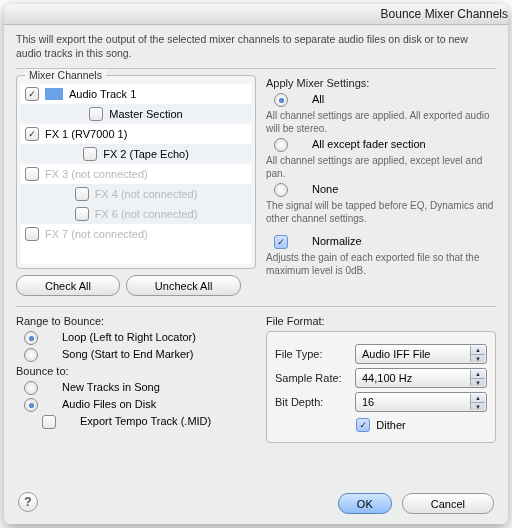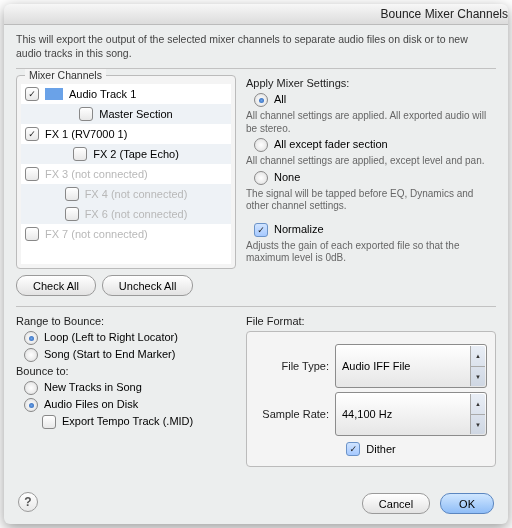--- a/index.html
+++ b/index.html
@@ -3,44 +3,44 @@
 <meta charset="utf-8">
 <style>
   html,body{margin:0;padding:0;font-family:"Lucida Grande","Helvetica Neue",Arial,sans-serif;font-size:11px;color:#000;background:#000;}
   .window{width:512px;height:528px;background:#fff;position:relative;box-sizing:border-box;}
   .shadow{position:absolute;inset:4px;background:#eceeee;border-radius:6px;box-shadow:0 4px 14px rgba(0,0,0,.4);overflow:hidden;}
   .titlebar{height:20px;line-height:20px;text-align:right;font-size:12px;color:#222;background:linear-gradient(#f7f7f7,#dcdcdc);border-bottom:1px solid #bbb;border-radius:6px 6px 0 0;}
   .content{position:absolute;top:20px;left:0;right:0;bottom:0;padding:6px 12px 10px 12px;box-sizing:border-box;}
   .desc{font-size:10.5px;color:#444;line-height:1.35;margin:2px 0 8px 0;}
   hr.sep{border:none;border-top:1px solid #c2c2c2;margin:2px 0 6px 0;}
   .columns{display:flex;gap:10px;}
-  .left{width:220px;}
+  .left{width:240px;}
   .right{flex:1;}
   .groupbox{border:1px solid #bbb;border-radius:4px;background:#f4f4f4;position:relative;padding:8px 4px 4px 4px;}
   .groupbox .legend{position:absolute;top:-7px;left:8px;font-size:10.5px;background:#f4f4f4;padding:0 4px;color:#333;}
   .chanlist{background:#fff;border:none;height:180px;overflow:hidden;}
   .chanrow{display:flex;align-items:center;height:20px;padding:0 4px;gap:6px;font-size:11px;}
   .chanrow.alt{background:#eef2f6;justify-content:center;}
   .chanrow.disabled{color:#b8b8b8;}
   .chanrow .swatch{width:18px;height:12px;}
   .cb{width:12px;height:12px;border:1px solid #888;border-radius:3px;background:linear-gradient(#fff,#e8e8e8);display:inline-flex;align-items:center;justify-content:center;font-size:9px;color:#222;}
   .cb.blue{background:linear-gradient(#d0e4ff,#a6c9ff);border-color:#6b93c8;}
   .btnrow{display:flex;gap:6px;margin-top:6px;}
-  .aqua-btn{display:inline-flex;align-items:center;justify-content:center;height:19px;padding:0 16px;border:1px solid #9a9a9a;border-radius:10px;background:linear-gradient(#ffffff,#e3e3e3);font-size:11px;cursor:pointer;}
+  .aqua-btn{display:inline-flex;align-items:center;justify-content:center;height:19px;padding:0 28px;border:1px solid #9a9a9a;border-radius:10px;background:linear-gradient(#ffffff,#e3e3e3);font-size:11px;cursor:pointer;}
   .aqua-btn.default{background:linear-gradient(#cfe6ff,#8fbdf7);border-color:#5b86c0;}
   .section-title{font-size:11px;color:#222;margin:2px 0 4px 0;}
-  .radio-row,.check-row{display:flex;align-items:flex-start;gap:6px;margin:3px 0 3px 8px;font-size:11px;}
+  .radio-row,.check-row{display:flex;align-items:flex-start;gap:24px;margin:3px 0 3px 8px;font-size:11px;}
   .radio{width:12px;height:12px;border:1px solid #888;border-radius:50%;background:radial-gradient(#fff,#ddd);display:inline-flex;align-items:center;justify-content:center;}
   .radio.sel::after{content:"";width:5px;height:5px;border-radius:50%;background:radial-gradient(#6aa2e8,#2c62b3);}
   .sub{font-size:10px;color:#666;line-height:1.25;}
   .indent{margin-left:26px;}
   .file-form{border:1px solid #bbb;border-radius:4px;background:#f4f4f4;padding:8px 8px 6px 8px;}
   .form-row{display:flex;align-items:center;margin:4px 0;gap:6px;}
-  .form-row label{width:74px;text-align:right;font-size:11px;color:#222;}
-  .select{flex:1;height:18px;border:1px solid #8c8c8c;border-radius:3px;background:linear-gradient(#fff,#e6e6e6);display:flex;align-items:center;padding:12px 6px;position:relative;font-size:11px;}
+  .form-row label{width:74px;font-size:11px;color:#222;}
+  .select{flex:1;height:18px;border:1px solid #8c8c8c;border-radius:3px;background:linear-gradient(#fff,#e6e6e6);display:flex;align-items:center;padding:0 6px;position:relative;font-size:11px;}
   .stepper{width:14px;position:absolute;right:1px;top:1px;bottom:1px;border-left:1px solid #aaa;background:linear-gradient(#e9eef6,#cfd7e3);display:flex;flex-direction:column;border-radius:0 2px 2px 0;}
   .stepper div{flex:1;display:flex;align-items:center;justify-content:center;font-size:6px;color:#333;}
   .stepper div:first-child{border-bottom:1px solid #aaa;}
   .bottom-bar{position:absolute;bottom:10px;right:14px;display:flex;gap:10px;}
   .help{position:absolute;bottom:12px;left:14px;width:18px;height:18px;border:1px solid #9a9a9a;border-radius:50%;background:linear-gradient(#fff,#e8e8e8);display:flex;align-items:center;justify-content:center;color:#555;font-weight:bold;font-size:12px;}
 </style>
 </head>
 <body>
 
 <div class="window">
@@ -172,28 +172,38 @@
             <div class="form-row">
               <label>Sample Rate:</label>
               <div class="select">
                 <span>44,100 Hz</span>
                 <span class="stepper">
                     <div>▲</div>
                     <div>▼</div>
                   </span>
               </div>
             </div>
+            <div class="form-row">
+              <label>Bit Depth:</label>
+              <div class="select">
+                <span>16</span>
+                <span class="stepper">
+                    <div>▲</div>
+                    <div>▼</div>
+                  </span>
+              </div>
+            </div>
             <div class="form-row" style="justify-content:center;margin-top:6px;">
               <span class="cb blue">✓</span>
               <span>Dither</span>
             </div>
           </div>
         </div>
       </div>
 
       <div class="help">?</div>
       <div class="bottom-bar">
+        <span class="aqua-btn default" style="padding:0 18px;">OK</span>
         <span class="aqua-btn">Cancel</span>
-        <span class="aqua-btn default" style="padding:0 18px;">OK</span>
       </div>
     </div>
   </div>
 </div>
 
 </body></html>

